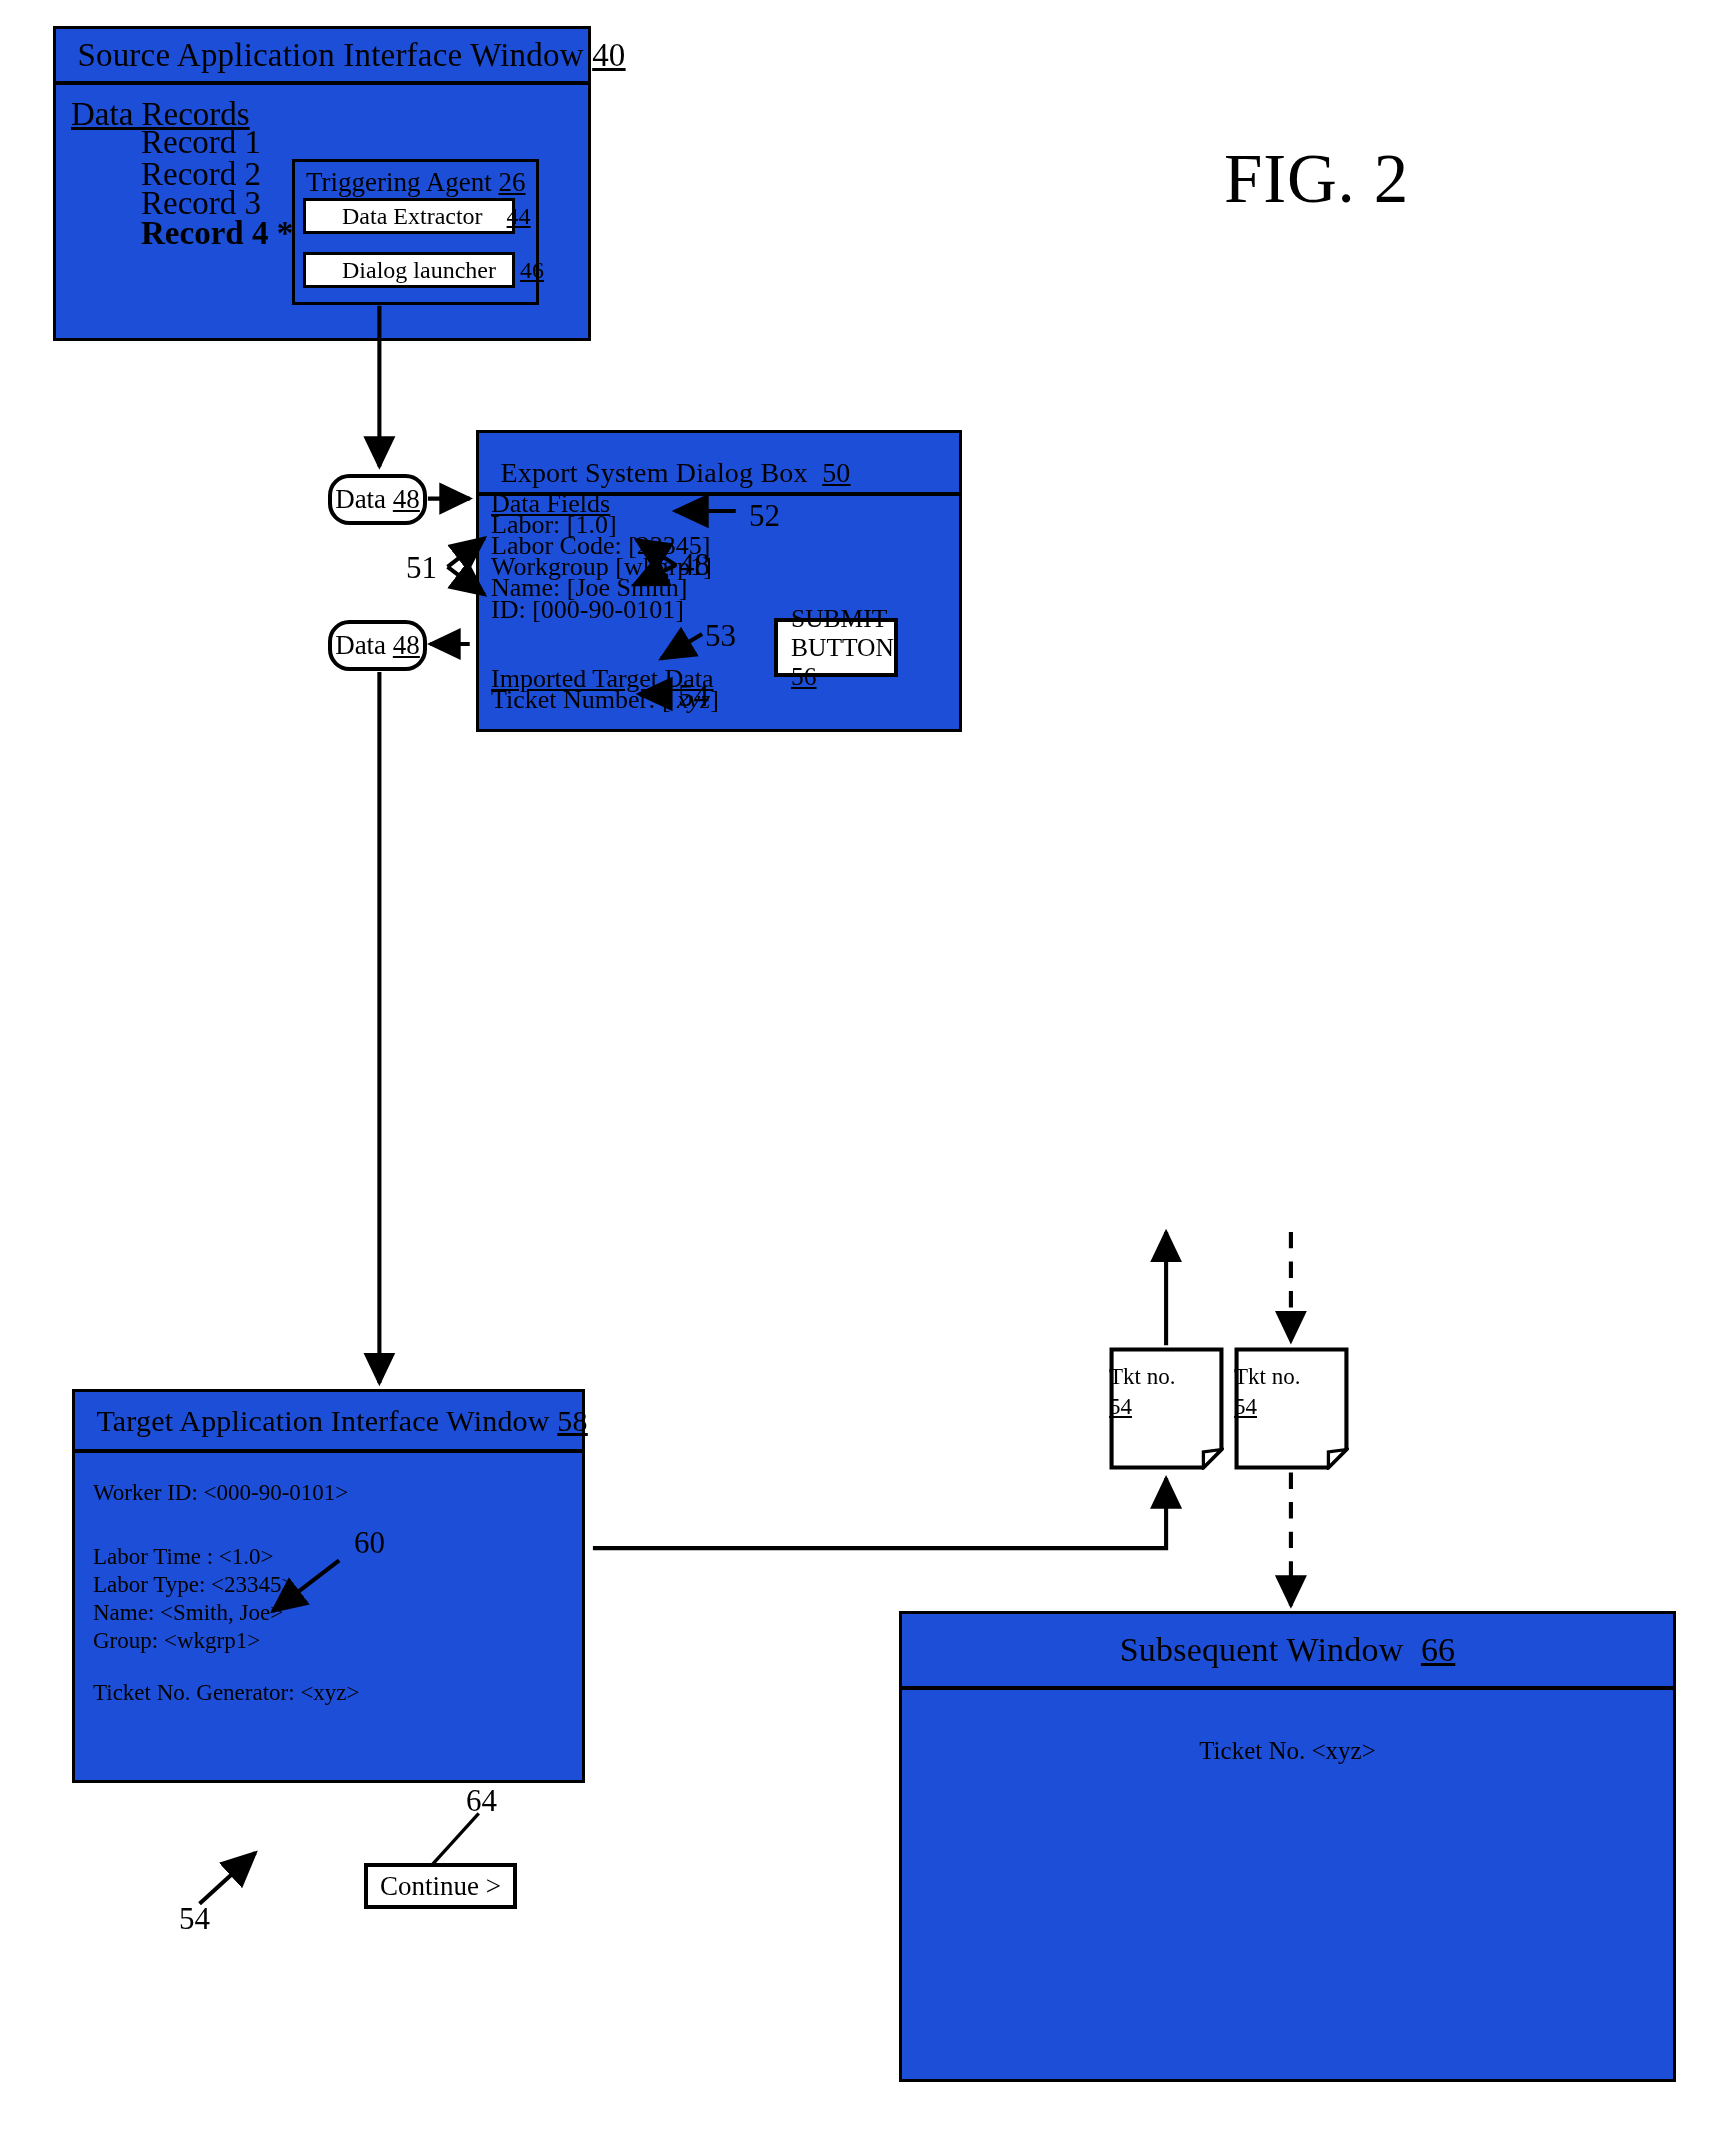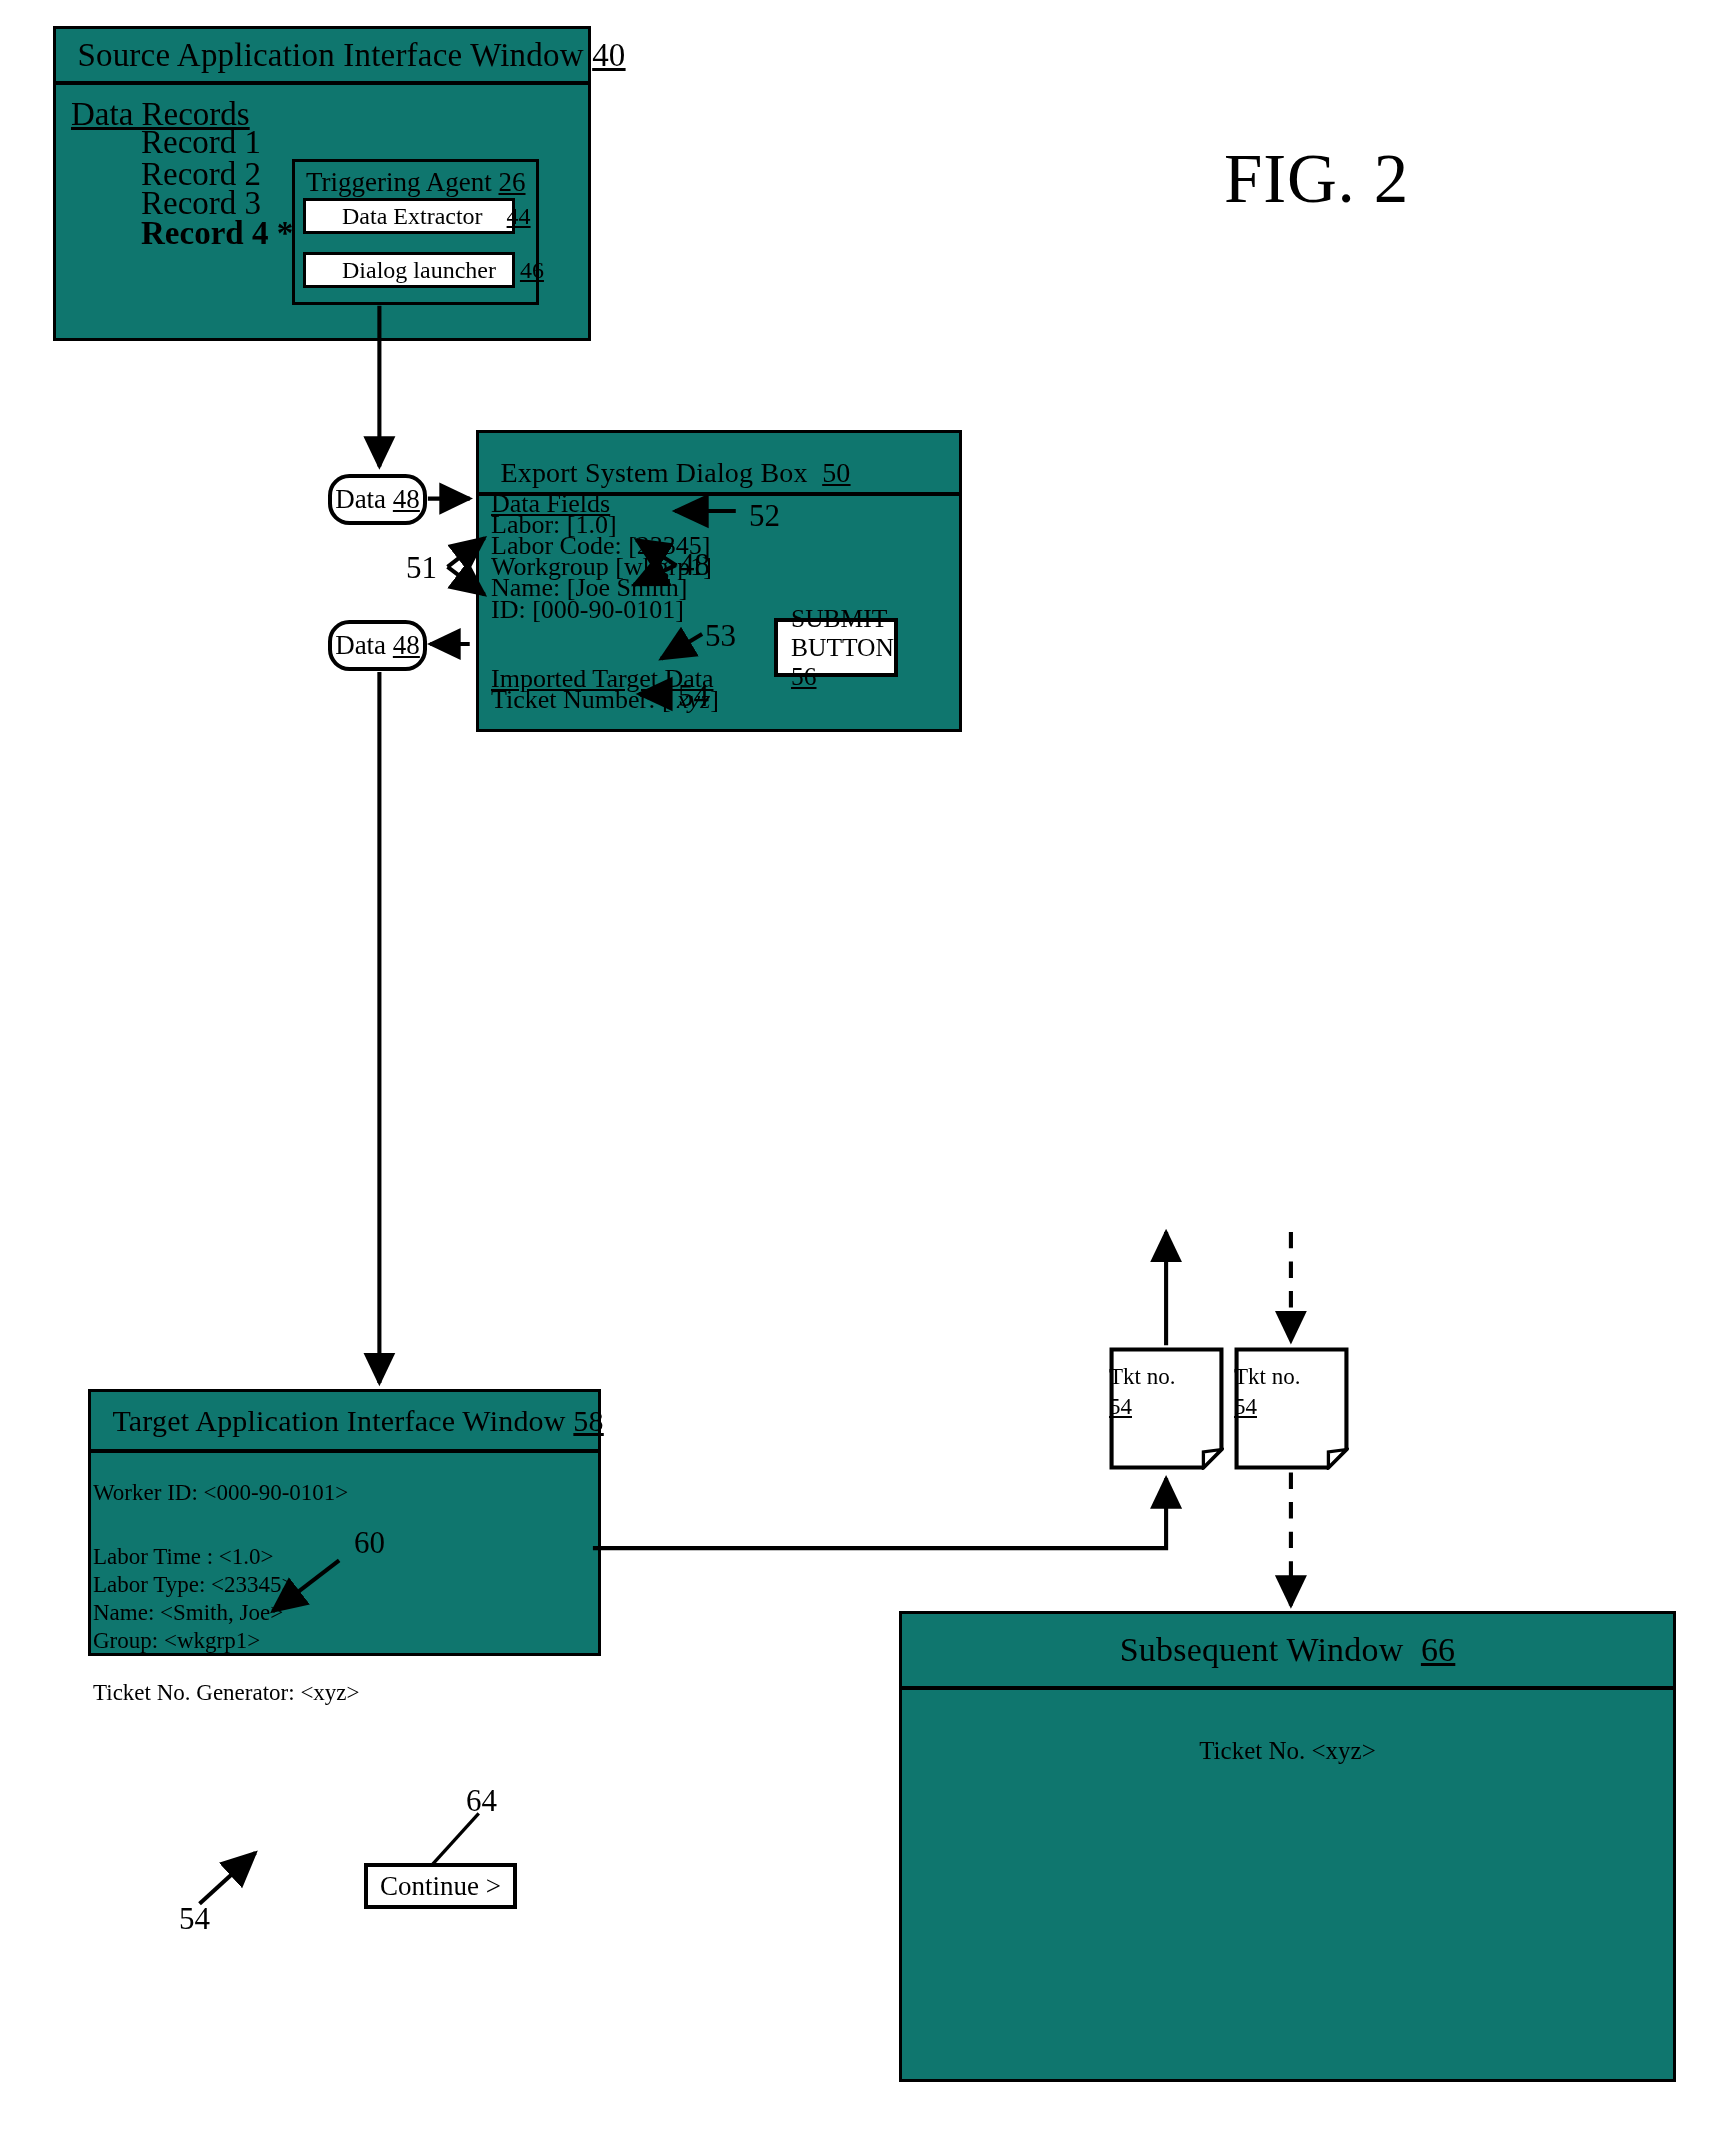--- a/index.html
+++ b/index.html
@@ -12,21 +12,21 @@
     width: 1736px;
     height: 2151px;
     background: #ffffff;
     font-family: "Liberation Serif", "DejaVu Serif", serif;
     color: #000000;
     overflow: hidden;
   }
   .box {
     position: absolute;
     border: 3.3px solid #000;
-    background: #0f766e;
+    background: #1d4ed8;
     box-sizing: border-box;
   }
   .titlebar {
     position: absolute;
     left: 0;
     right: 0;
     top: 0;
     border-bottom: 4.1px solid #000;
     box-sizing: border-box;
     display: flex;
@@ -194,21 +194,21 @@
   <div class="box" style="left:899px; top:1611px; width:777px; height:471px;">
     <div class="titlebar" style="height:76px; justify-content:center;">
       <div class="title-text" style="padding-left:0; font-size:34px;">
         <span>Subsequent Window</span>
         &nbsp;<span class="u">66</span>
       </div>
     </div>
     <div style="position:absolute; left:0; right:0; top:123px; text-align:center; font-size:25px;">Ticket No. &lt;xyz&gt;</div>
   </div>
 
-  <div class="box" style="left:88px; top:1389px; width:513px; height:267px;">
+  <div class="box" style="left:72px; top:1389px; width:513px; height:394px;">
     <div class="titlebar" style="height:61px;">
       <div class="title-text" style="font-size:30px;">
         <span>Target Application Interface Window</span>
         <span class="u">58</span>
       </div>
     </div>
   </div>
 
   <div class="txt" style="left:93px; top:1480px; font-size:23px;">Worker ID:  &lt;000-90-0101&gt;</div>
   <div class="txt" style="left:93px; top:1544px; font-size:23px;">Labor Time :  &lt;1.0&gt;</div>

